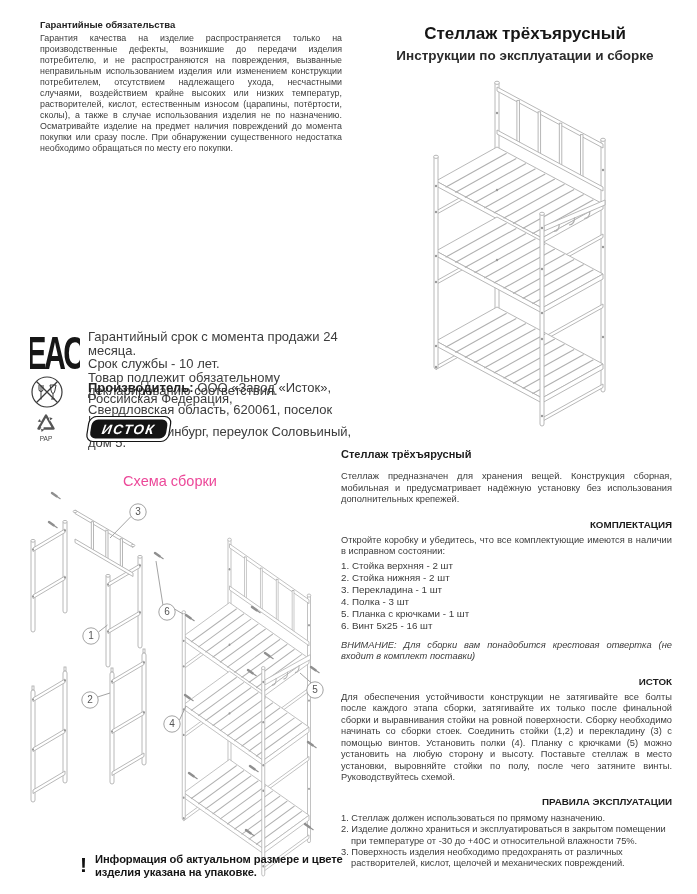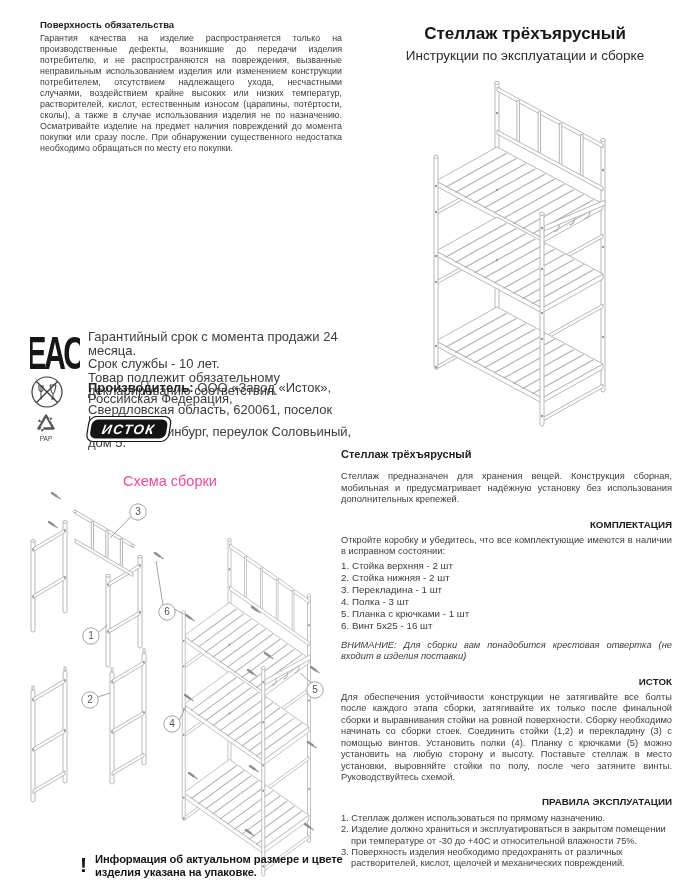--- a/index.html
+++ b/index.html
@@ -19,21 +19,21 @@
   .eac-svg { position:absolute; left:0; top:2px; }
   .cert-lines { position:absolute; left:58px; top:4px; width:270px; font-size:13px; line-height:13.6px; color:#3c3c3c; }
   .nofood-svg { position:absolute; left:0; top:49px; }
   .manufacturer { position:absolute; left:58px; top:56px; width:270px; font-size:13px; line-height:11px; color:#3c3c3c; }
   .manufacturer b { color:#222; }
   .pap-svg { position:absolute; left:3px; top:84px; }
   .istok-svg { position:absolute; left:44px; top:89px; }
   
   .product-head { position:absolute; left:360px; top:24px; width:330px; text-align:center; }
   .product-head .t { font-size:17px; font-weight:bold; color:#151515; }
-  .product-head .s { font-size:13.5px; color:#2b2b2b; margin-top:4px; }
+  .product-head .s { font-size:13.5px; color:#2b2b2b; margin-top:4px;font-weight:bold; }
   .main-rack { position:absolute; left:423px; top:78px; }
   
   .assembly-title { position:absolute; left:60px; top:452px; width:220px; text-align:center; font-size:14.5px; color:#ec4899;margin-top:21px; }
   .assembly-svg { position:absolute; left:22px; top:476px; }
   
   .manual { position:absolute; left:341px; top:449px; width:331px; font-size:9.3px; line-height:11.4px; color:#3c3c3c; }
   .manual .h1 { font-size:11px; font-weight:bold; color:#1c1c1c; margin-bottom:11px; }
   .manual .hs { font-size:9.8px; font-weight:bold; color:#1c1c1c; margin-top:13px; margin-bottom:5px;text-align:right; }
   .manual p { text-align:justify; text-align-last:left; }
   .manual .gap { margin-top:9px; }
@@ -45,21 +45,21 @@
   .footnote .mark { font-size:21px; font-weight:900; color:#111; line-height:24px; margin-right:8px; }
   .footnote .txt { width:250px; font-size:11.2px; font-weight:bold; line-height:13px; color:#161616; letter-spacing:-0.1px; }
   svg { display:block; }
 </style>
 </head>
 <body>
 
 <div class="page">
 
   <div class="warranty">
-    <h2>Поверхность обязательства</h2>
+    <h2>Гарантийные обязательства</h2>
     <p>Гарантия качества на изделие распространяется только на производственные дефекты, возникшие до передачи изделия потребителю, и не распространяются на повреждения, вызванные неправильным использованием изделия или изменением конструкции потребителем, отсутствием надлежащего ухода, несчастными случаями, воздействием крайне высоких или низких температур, растворителей, кислот, естественным износом (царапины, потёртости, сколы), а также в случае использования изделия не по назначению. Осматривайте изделие на предмет наличия повреждений до момента покупки или сразу после. При обнаружении существенного недостатка необходимо обращаться по месту его покупки.</p>
   </div>
 
   <div class="cert">
     <svg class="eac-svg" width="50" height="48" viewBox="0 0 50 48">
       <g transform="scale(0.66,1)">
         <text x="37" y="41" text-anchor="middle" font-size="46" font-weight="bold" letter-spacing="-4" fill="#161616">EAC</text>
       </g>
     </svg>
     <div class="cert-lines">
@@ -298,21 +298,21 @@
     <div class="hs">КОМПЛЕКТАЦИЯ</div>
     <p>Откройте коробку и убедитесь, что все комплектующие имеются в наличии в исправном состоянии:</p>
     <div class="parts">
       <div>1. Стойка верхняя - 2 шт</div>
       <div>2. Стойка нижняя - 2 шт</div>
       <div>3. Перекладина - 1 шт</div>
       <div>4. Полка - 3 шт</div>
       <div>5. Планка с крючками - 1 шт</div>
       <div>6. Винт 5х25 - 16 шт</div>
     </div>
-    <p class="attn">ВНИМАНИЕ: Для сборки вам понадобится крестовая отвертка (не входит в изделия поставки)</p>
+    <p class="attn">ВНИМАНИЕ: Для сборки вам понадобится крестовая отвертка (не входит в комплект поставки)</p>
     <div class="hs">ИСТОК</div>
     <p>Для обеспечения устойчивости конструкции не затягивайте все болты после каждого этапа сборки, затягивайте их только после финальной сборки и выравнивания стойки на ровной поверхности. Сборку необходимо начинать со сборки стоек. Соединить стойки (1,2) и перекладину (3) с помощью винтов. Установить полки (4). Планку с крючками (5) можно установить на любую сторону и высоту. Поставьте стеллаж в место установки, выровняйте стойки по полу, после чего затяните винты. Руководствуйтесь схемой.</p>
     <div class="hs">ПРАВИЛА ЭКСПЛУАТАЦИИ</div>
     <div class="rules">
       <div>1. Стеллаж должен использоваться по прямому назначению.</div>
       <div>2. Изделие должно храниться и эксплуатироваться в закрытом помещении при температуре от -30 до +40С и относительной влажности 75%.</div>
       <div>3. Поверхность изделия необходимо предохранять от различных растворителей, кислот, щелочей и механических повреждений.</div>
 
     </div>
   </div>

